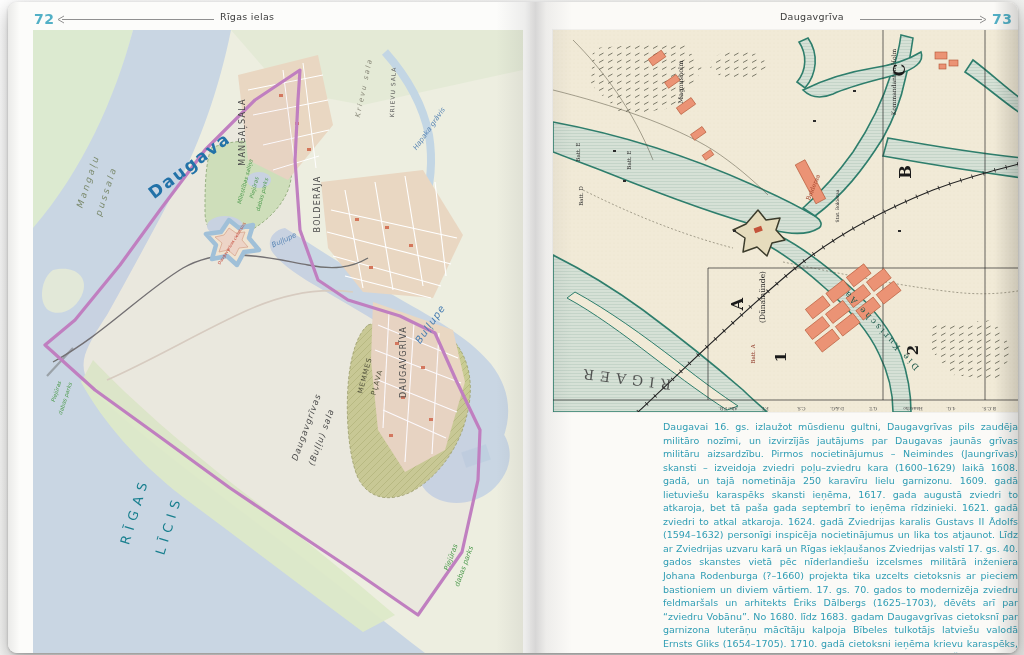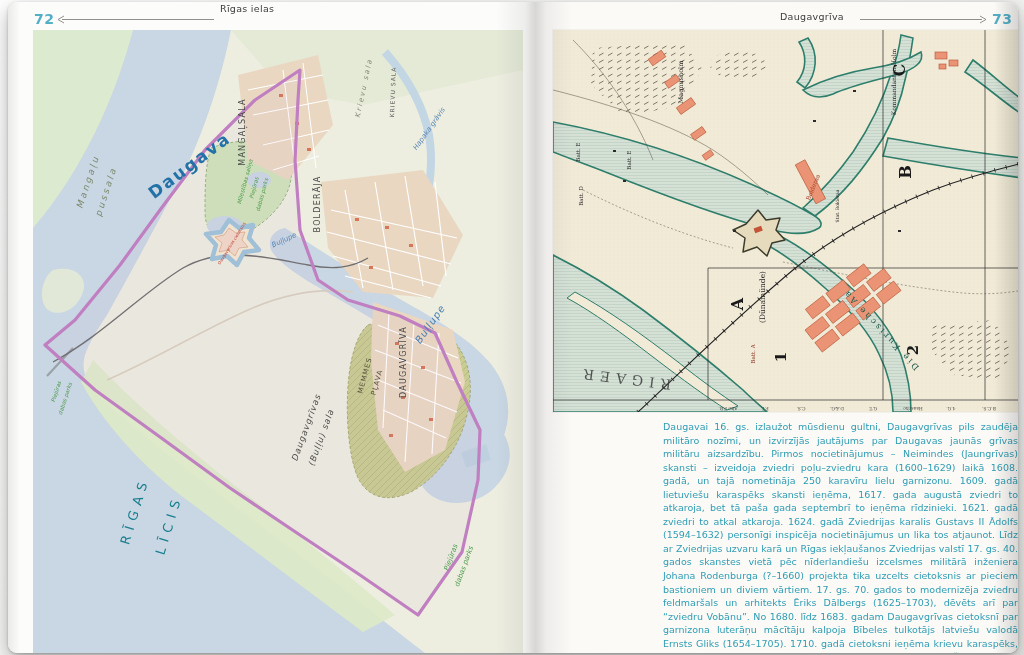--- a/index.html
+++ b/index.html
@@ -31,21 +31,21 @@
 
 <div class="stage">
  <div class="book">
 
   <div class="page-left">
     <span class="pgnum" style="left:26px;top:9px;">72</span>
     <svg class="harrow" style="left:48px;top:13px;" width="158" height="9">
       <line x1="6" y1="4.5" x2="158" y2="4.5" stroke="#909090" stroke-width="1"></line>
       <path d="M8,1 L2,4.5 L8,8" fill="none" stroke="#909090" stroke-width="1"></path>
     </svg>
-    <span class="ptitle" style="left:212px;top:1px;">Rīgas ielas</span>
+    <span class="ptitle" style="left:212px;top:9px;">Rīgas ielas</span>
 
     <svg class="map-left" viewBox="0 0 490 623">
       <defs>
         <pattern id="oh" width="7" height="7" patternUnits="userSpaceOnUse">
           <rect width="7" height="7" fill="#c9cc93"></rect>
           <path d="M0,7 L7,0" stroke="#b8bc7f" stroke-width="1"></path>
         </pattern>
       </defs>
       <rect x="0" y="0" width="490" height="623" fill="#edeee0"></rect>
 

